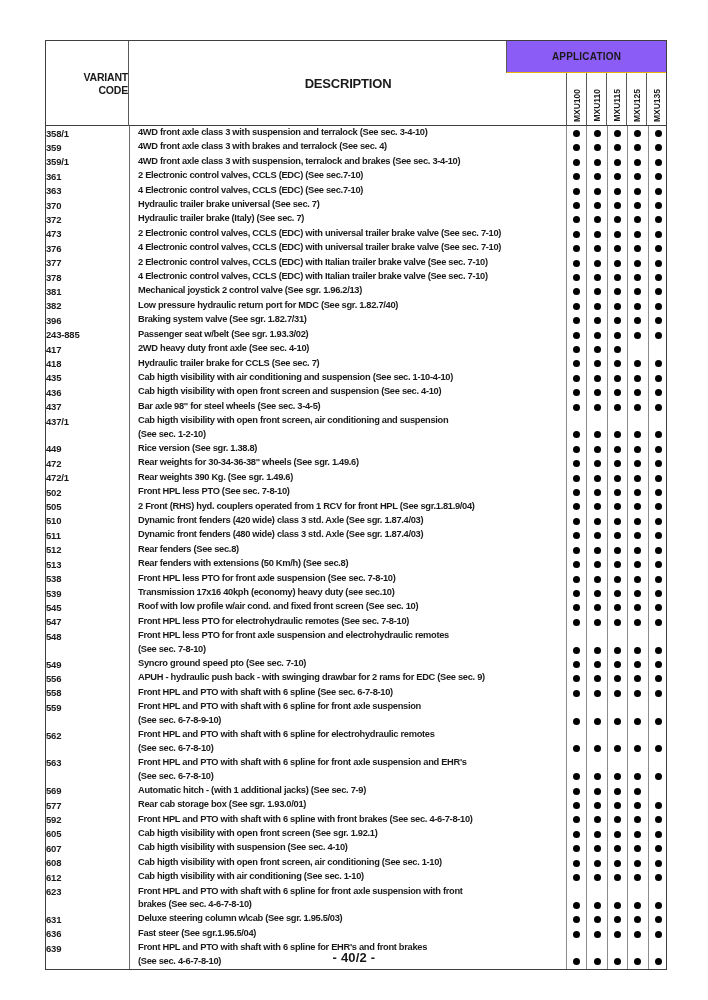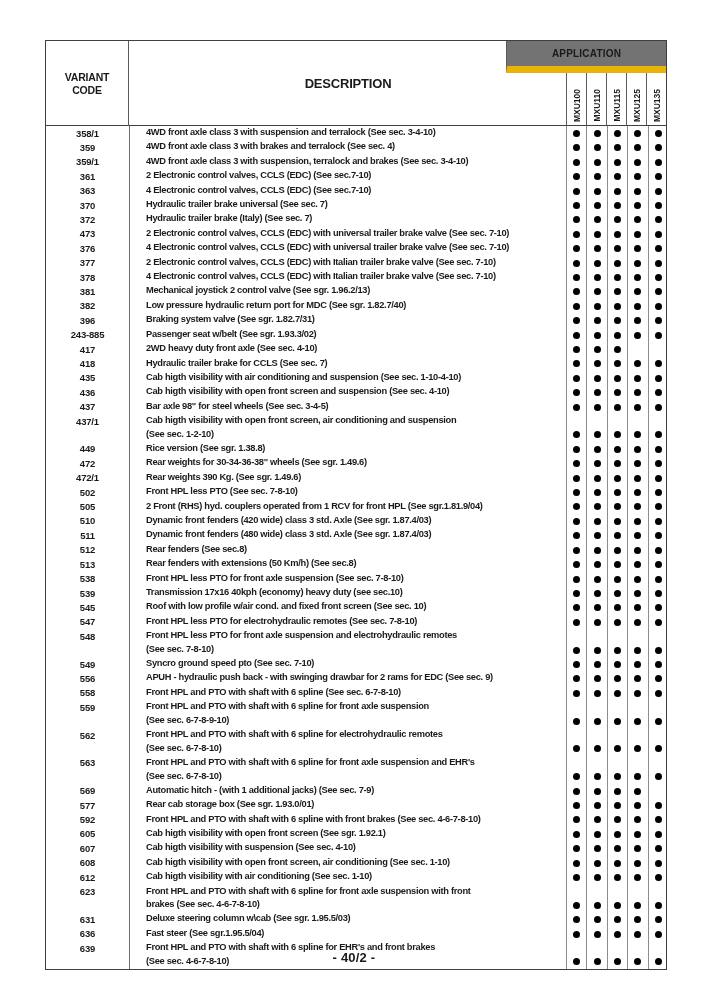--- a/index.html
+++ b/index.html
@@ -18,35 +18,35 @@
     width: 622px;
     border: 1px solid #3f3f3f;
     background: #fff;
   }
 
   
   .thead { position: relative; height: 85px; border-bottom: 1px solid #3f3f3f; }
   .th-variant {
     position: absolute; left: 0; top: 0; width: 83px; height: 85px;
     border-right: 1px solid #5a5a5a;
-    display: flex; flex-direction: column; align-items: center; justify-content: center;
+    display: flex; flex-direction: column; align-items: flex-end; justify-content: center;
     font-weight: bold; font-size: 10.5px; line-height: 13px; letter-spacing: -0.2px;
     text-align: center;
   }
   .th-desc {
     position: absolute; left: 84px; top: 0; width: 436px; height: 85px;
     display: flex; align-items: center; justify-content: center;
     font-weight: bold; font-size: 13px; letter-spacing: -0.2px;
   }
   .th-app-box {
     position: absolute; left: 460px; right: 0; top: 0; height: 32px;
-    border-left: 1px solid #5a5a5a; border-bottom: 7px solid #eab308;
+    border-left: 1px solid #5a5a5a; border-bottom: 1px solid #eab308;
     display: flex; align-items: center; justify-content: center;
     font-weight: bold; font-size: 10px; letter-spacing: 0.2px;
-    background: #737373;
+    background: #8b5cf6;
   }
   .th-models {
     position: absolute; left: 520px; right: 0; top: 32px; bottom: 0;
     display: grid; grid-template-columns: repeat(5, 1fr);
   }
   .th-model {
     border-left: 1px solid #5a5a5a;
     position: relative;
     display: flex; justify-content: center;
   }
@@ -59,28 +59,28 @@
   }
 
   
   .tbody { width: 100%; }
   .row {
     display: grid;
     grid-template-columns: 83px 437px 20.4px 20.4px 20.4px 20.4px 20.4px;
     line-height: 13.9px;
   }
   .cell-code {
-    text-align: center;
+    text-align: left;
     font-weight: bold; font-size: 9.5px; letter-spacing: -0.2px;
     align-self: start;
     padding-top: 0.5px;
   }
   .cell-desc {
     border-left: 1px solid #6d6d6d;
-    padding-left: 16px;
+    padding-left: 8px;
     font-weight: bold; font-size: 9.3px; letter-spacing: -0.3px;
     white-space: pre;
     overflow: visible;
   }
   .cell-dot {
     border-left: 1px solid #8c8c8c;
     display: flex; align-items: flex-end; justify-content: center;
   }
   .cell-dot:first-of-type { border-left-color: #6d6d6d; }
   .dot {

